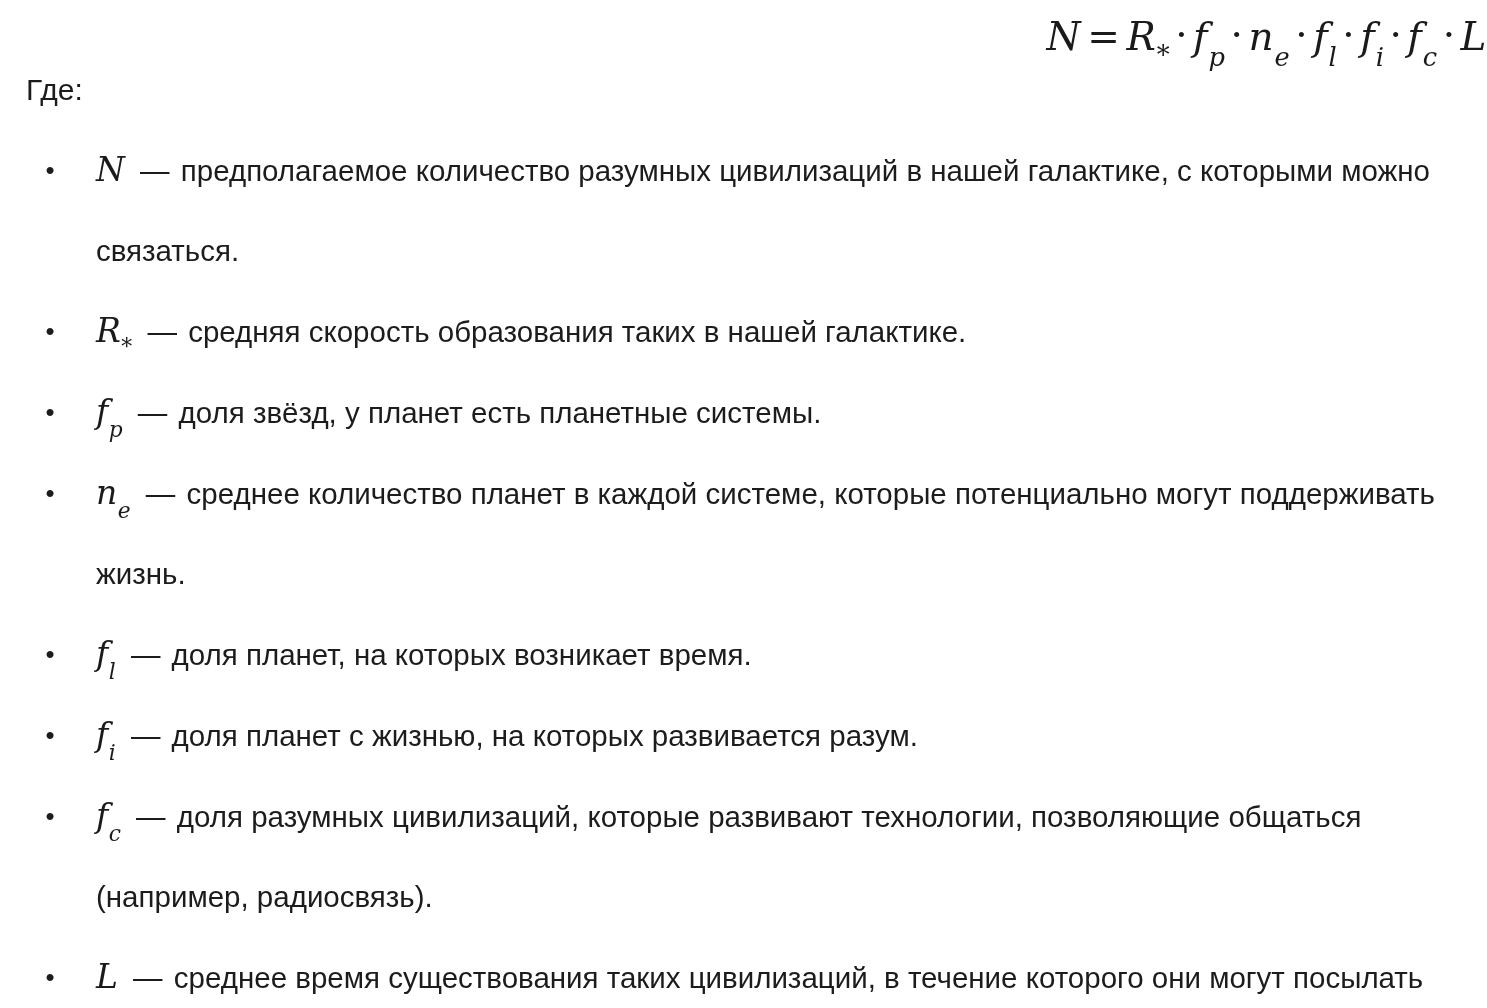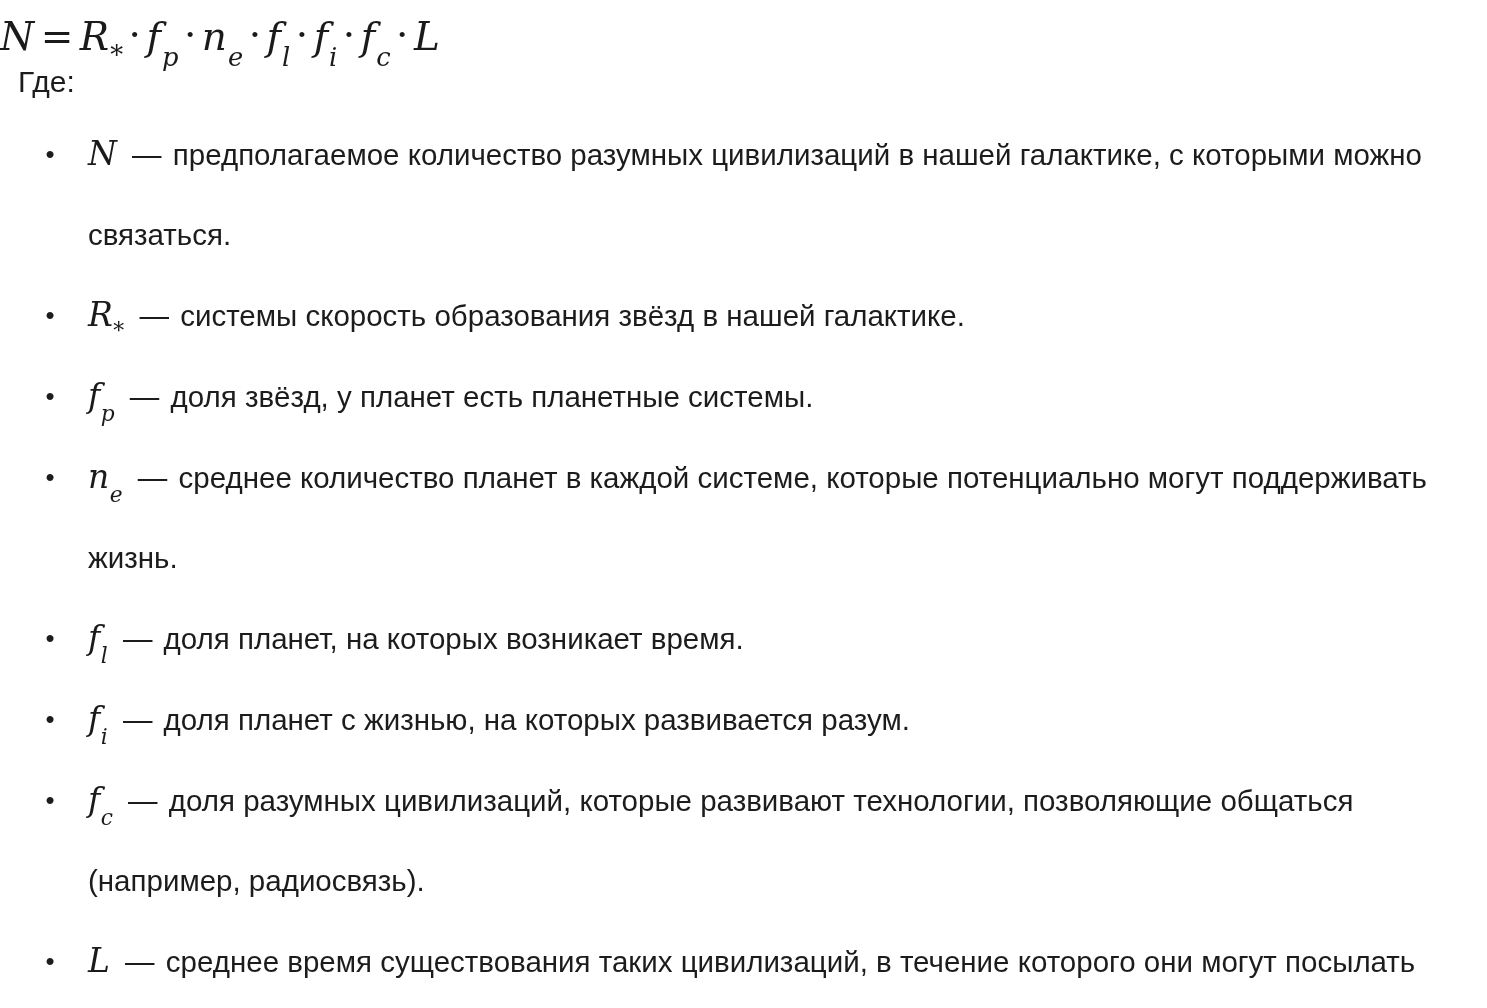--- a/index.html
+++ b/index.html
@@ -13,21 +13,21 @@
     height: 1008px;
     font-family: "Liberation Sans", sans-serif;
     color: #1c1c1c;
     overflow: hidden;
     position: relative;
   }
 
   
   .equation-block {
     width: 100%;
-    text-align: left;
+    text-align: right;
     padding-top: 14px;
     height: 62px;
     box-sizing: border-box;
   }
   .math {
     font-family: "DejaVu Serif", "Liberation Serif", serif;
     font-style: italic;
     color: #1a1a1a;
     white-space: nowrap;
   }
@@ -53,21 +53,21 @@
     bottom: -0.28em;
     margin-left: 0.5px;
   }
   .math sub.star {
     font-style: normal;
     bottom: -0.20em;
   }
 
   
   .intro {
-    margin: 0;
+    margin: 8px;
     padding: 0 0 0 18px;
     font-size: 30px;
     line-height: 40px;
     height: 52px;
   }
 
   
   ul.defs {
     list-style: none;
     margin: 0;
@@ -79,20 +79,21 @@
     margin: 0 0 0 0;
     min-height: 80px;
     font-size: 29.5px;
     line-height: 80px;
     max-width: 1430px;
   }
   
   ul.defs > li .li-text {
     display: block;
     line-height: 80px;
+    margin-left: 8px;
   }
   ul.defs > li .bullet {
     position: absolute;
     left: 44px;
     top: 0;
     width: 12px;
     height: 80px;
     line-height: 80px;
     font-size: 26px;
     color: #1c1c1c;
@@ -117,21 +118,21 @@
 
 <p class="intro">Где:</p>
 
 <ul class="defs" id="definition-list">
     <li>
       <span class="bullet">•</span>
       <span class="li-text"><span class="math sym">N</span><span class="dash"> — </span><span>предполагаемое количество разумных цивилизаций в нашей галактике, с которыми можно связаться.</span></span>
     </li>
     <li>
       <span class="bullet">•</span>
-      <span class="li-text"><span class="math sym">R<sub class="star">*</sub></span><span class="dash"> — </span><span>системы скорость образования звёзд в нашей галактике.</span></span>
+      <span class="li-text"><span class="math sym">R<sub class="star">*</sub></span><span class="dash"> — </span><span>средняя скорость образования таких в нашей галактике.</span></span>
     </li>
     <li>
       <span class="bullet">•</span>
       <span class="li-text"><span class="math sym">f<sub>p</sub></span><span class="dash"> — </span><span>доля звёзд, у планет есть планетные системы.</span></span>
     </li>
     <li>
       <span class="bullet">•</span>
       <span class="li-text"><span class="math sym">n<sub>e</sub></span><span class="dash"> — </span><span>среднее количество планет в каждой системе, которые потенциально могут поддерживать жизнь.</span></span>
     </li>
     <li>

